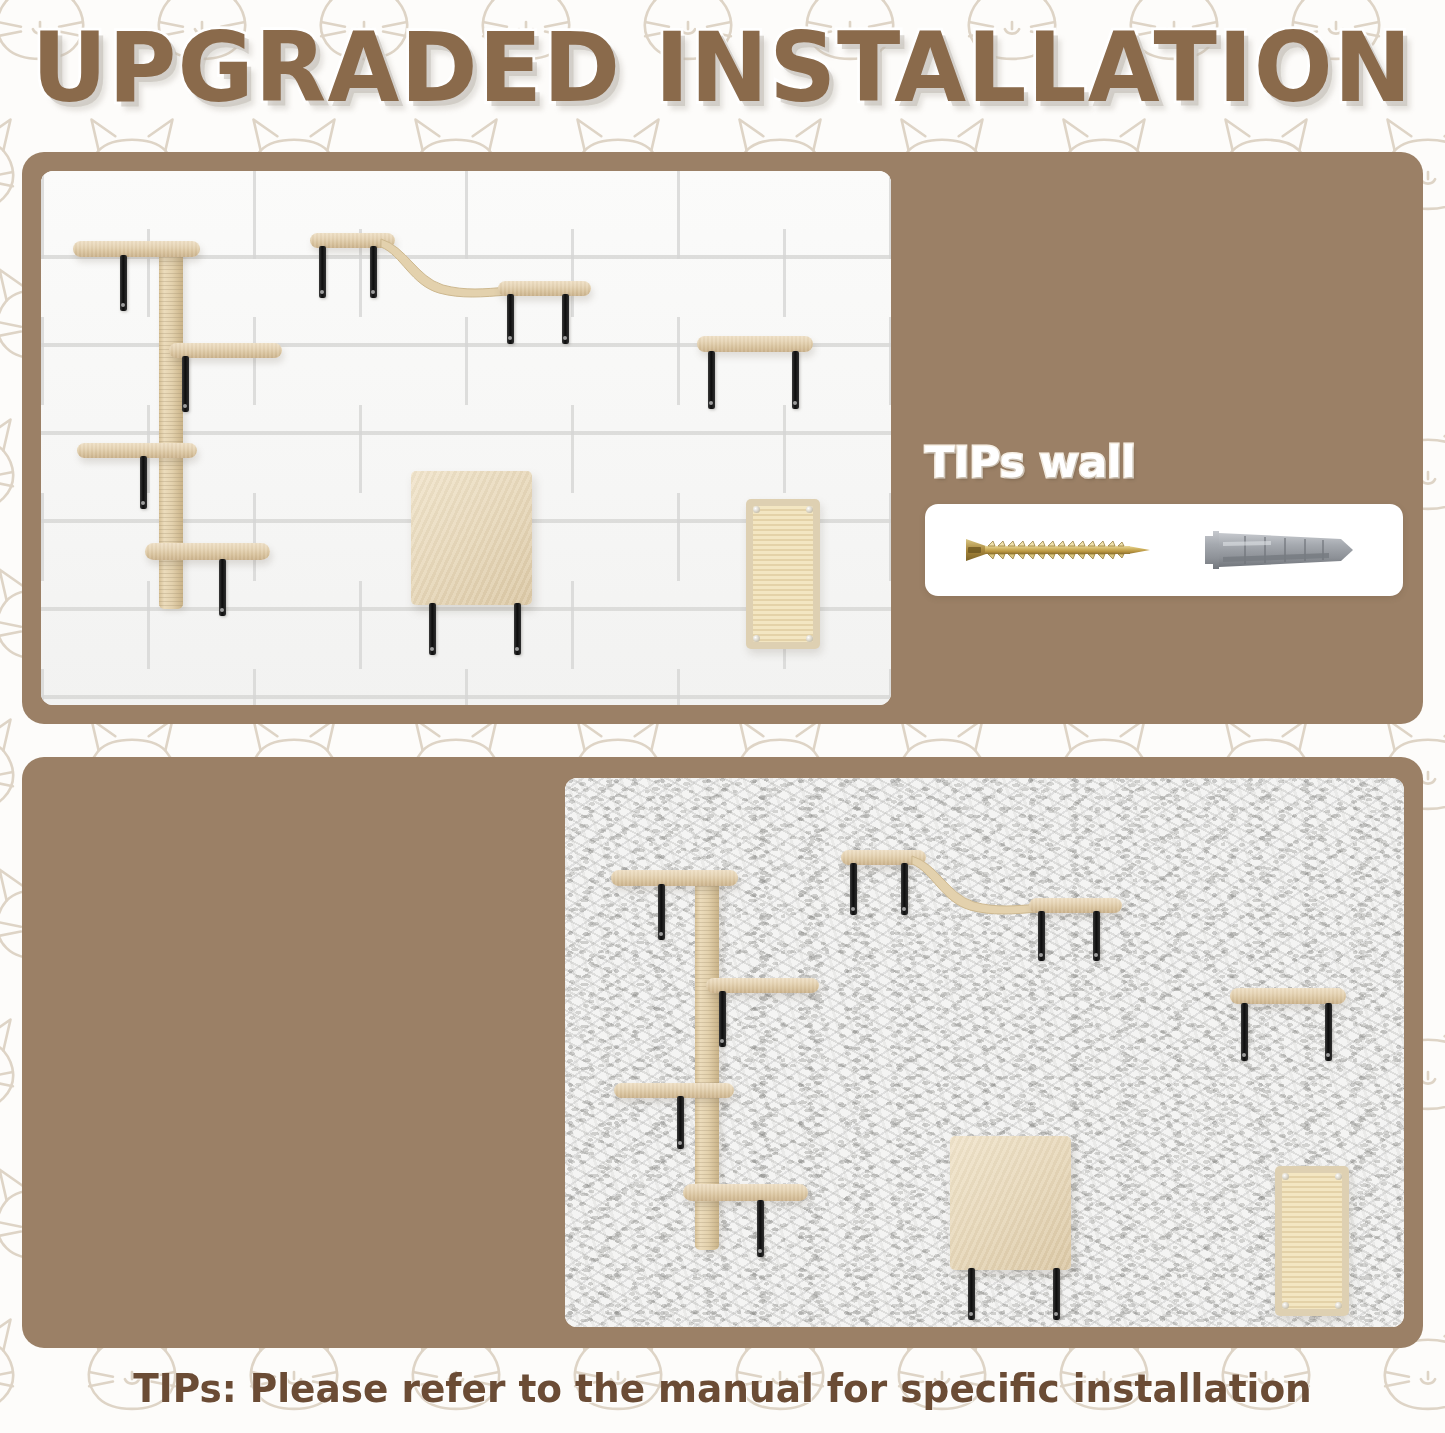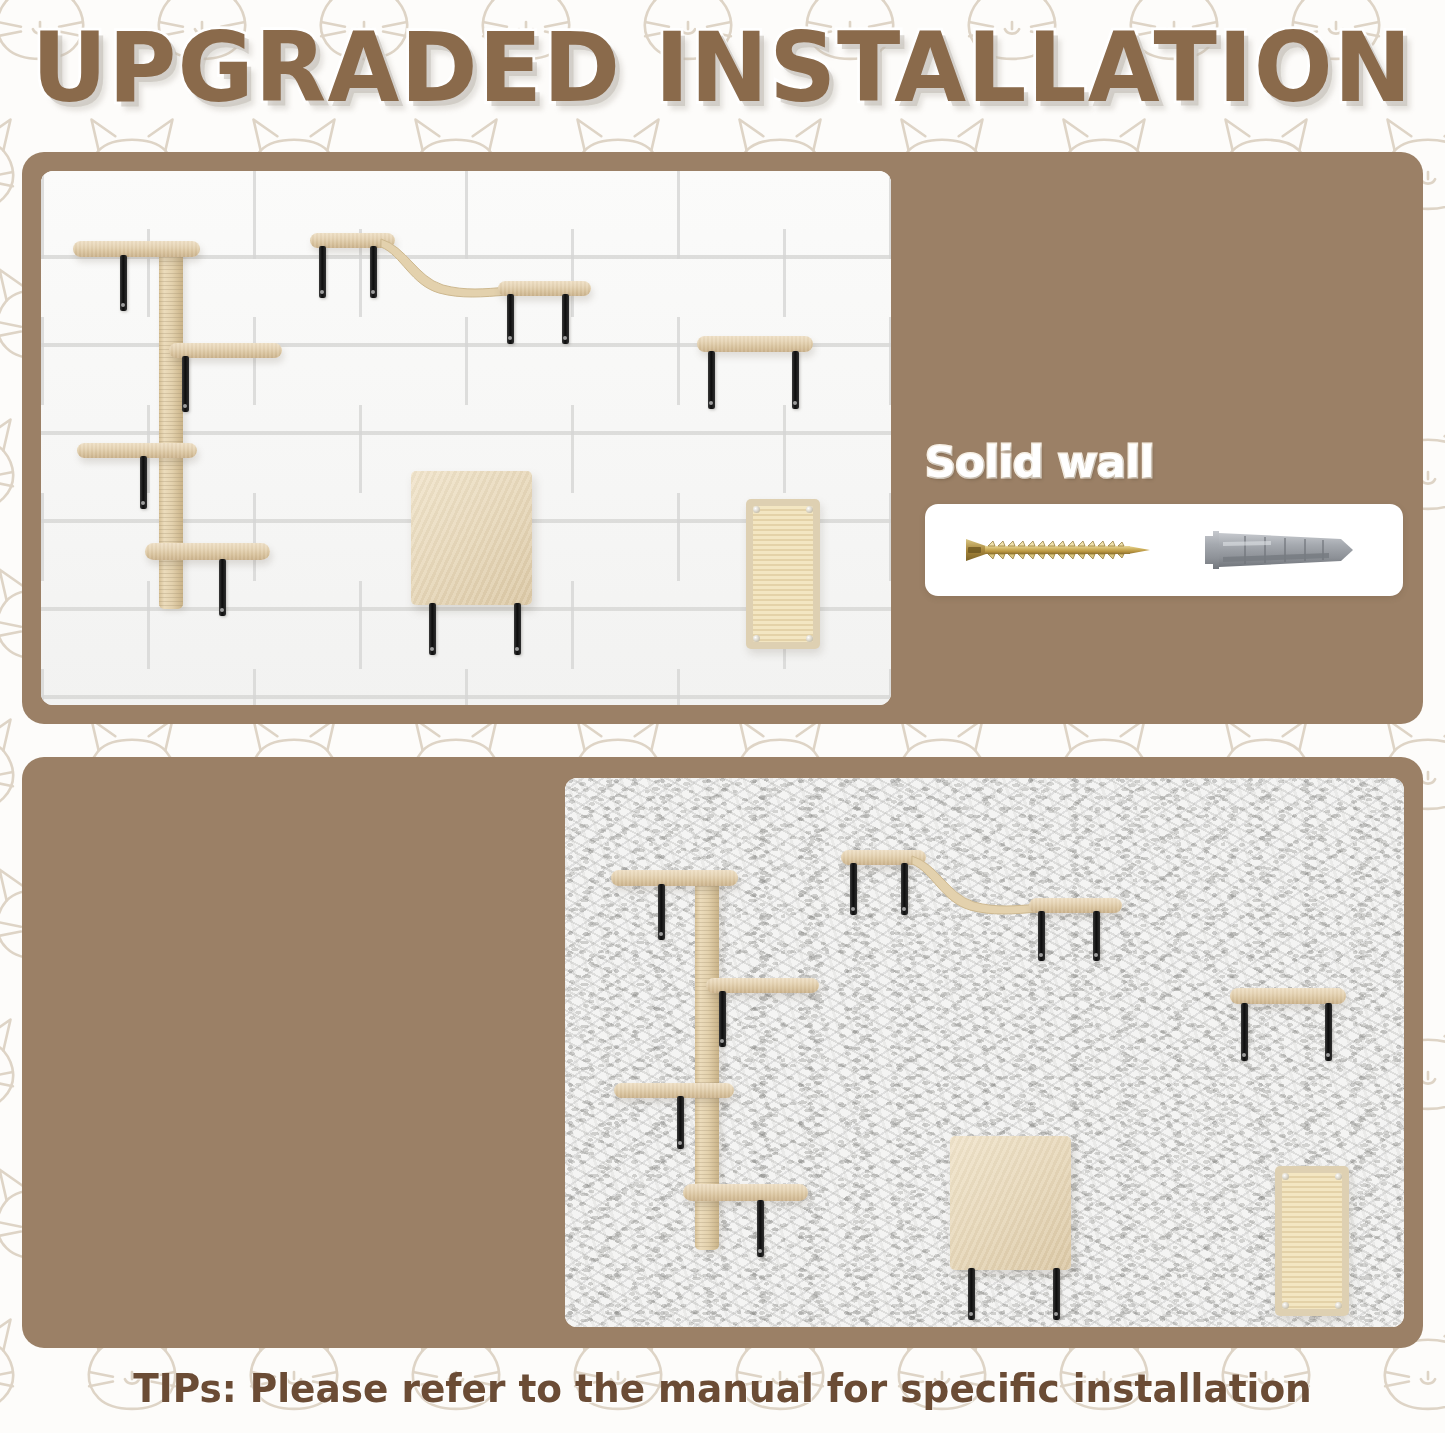--- a/index.html
+++ b/index.html
@@ -1874,21 +1874,21 @@
     <div class="scratch-pad" style="left:705px; top:328px; width:74px; height:150px;">
       <div class="sisal"></div>
       <span class="sc" style="left:7px;  top:7px;"></span>
       <span class="sc" style="right:7px; top:7px;"></span>
       <span class="sc" style="left:7px;  bottom:7px;"></span>
       <span class="sc" style="right:7px; bottom:7px;"></span>
     </div>
   </div>
 
   <div class="info-col" id="info-solid">
-    <div class="info-heading">Solid wall</div>
+    <div class="info-heading">TIPs wall</div>
 
     <div class="hw-card" id="card-solid">
       <span class="hw-item">
         <svg width="196" height="34" viewBox="0 0 196 34">
           <defs>
             <linearGradient id="goldA" x1="0" y1="0" x2="0" y2="1">
               <stop offset="0%" stop-color="#e8d89a"></stop>
               <stop offset="38%" stop-color="#cfb25f"></stop>
               <stop offset="70%" stop-color="#b79440"></stop>
               <stop offset="100%" stop-color="#8d7130"></stop>

